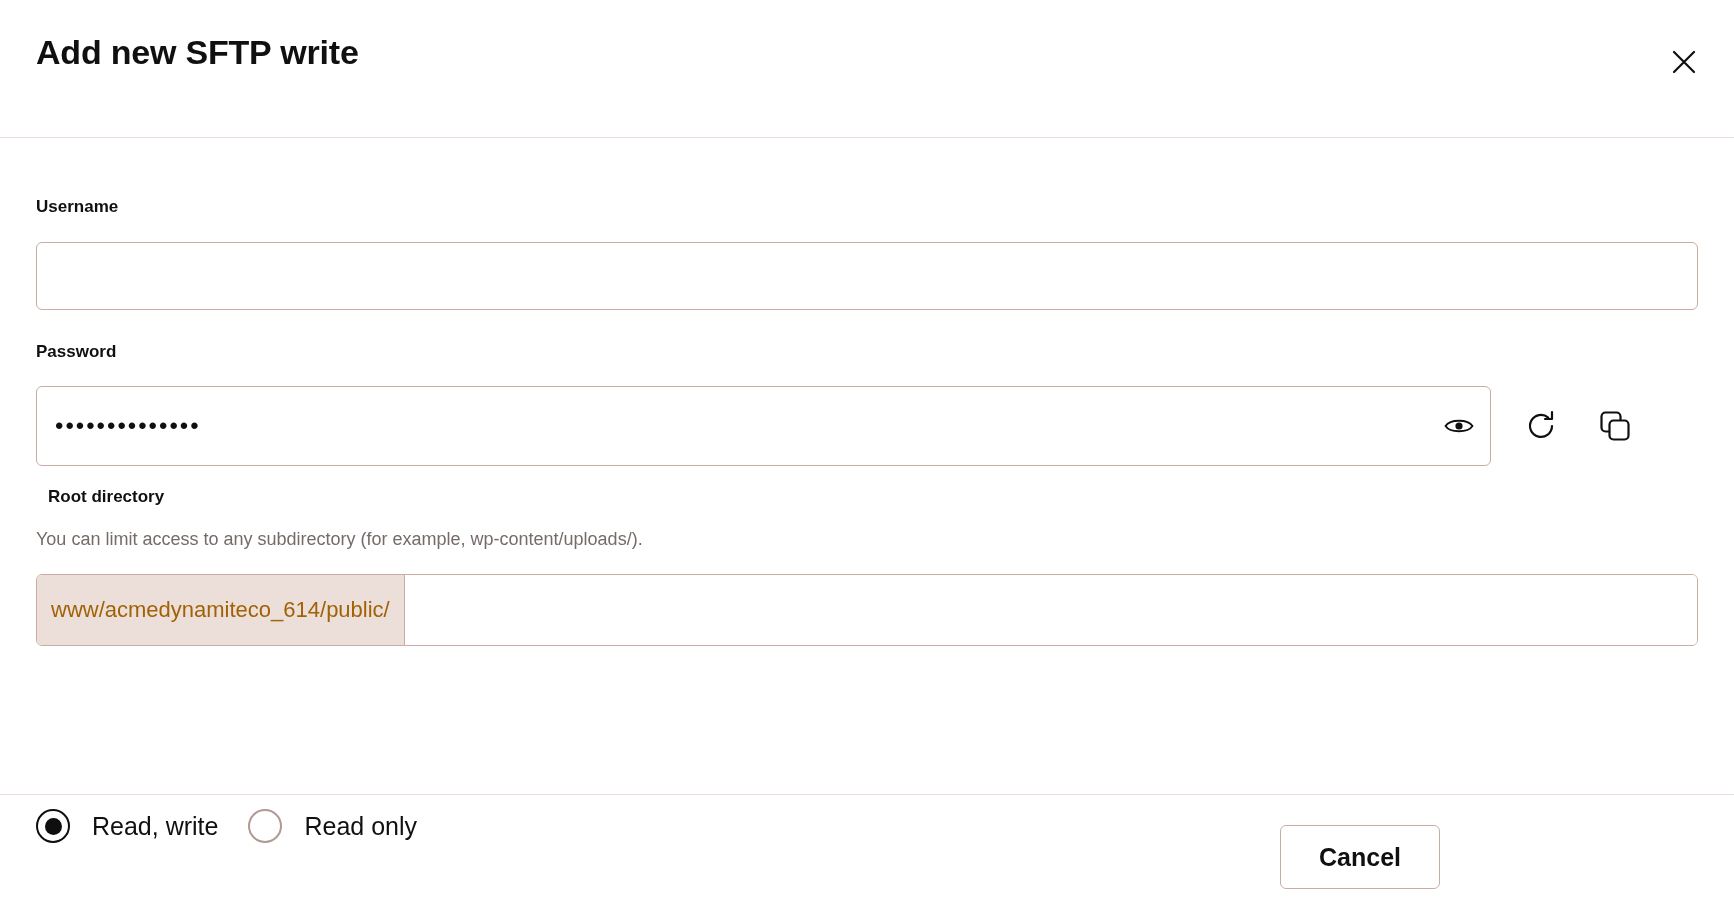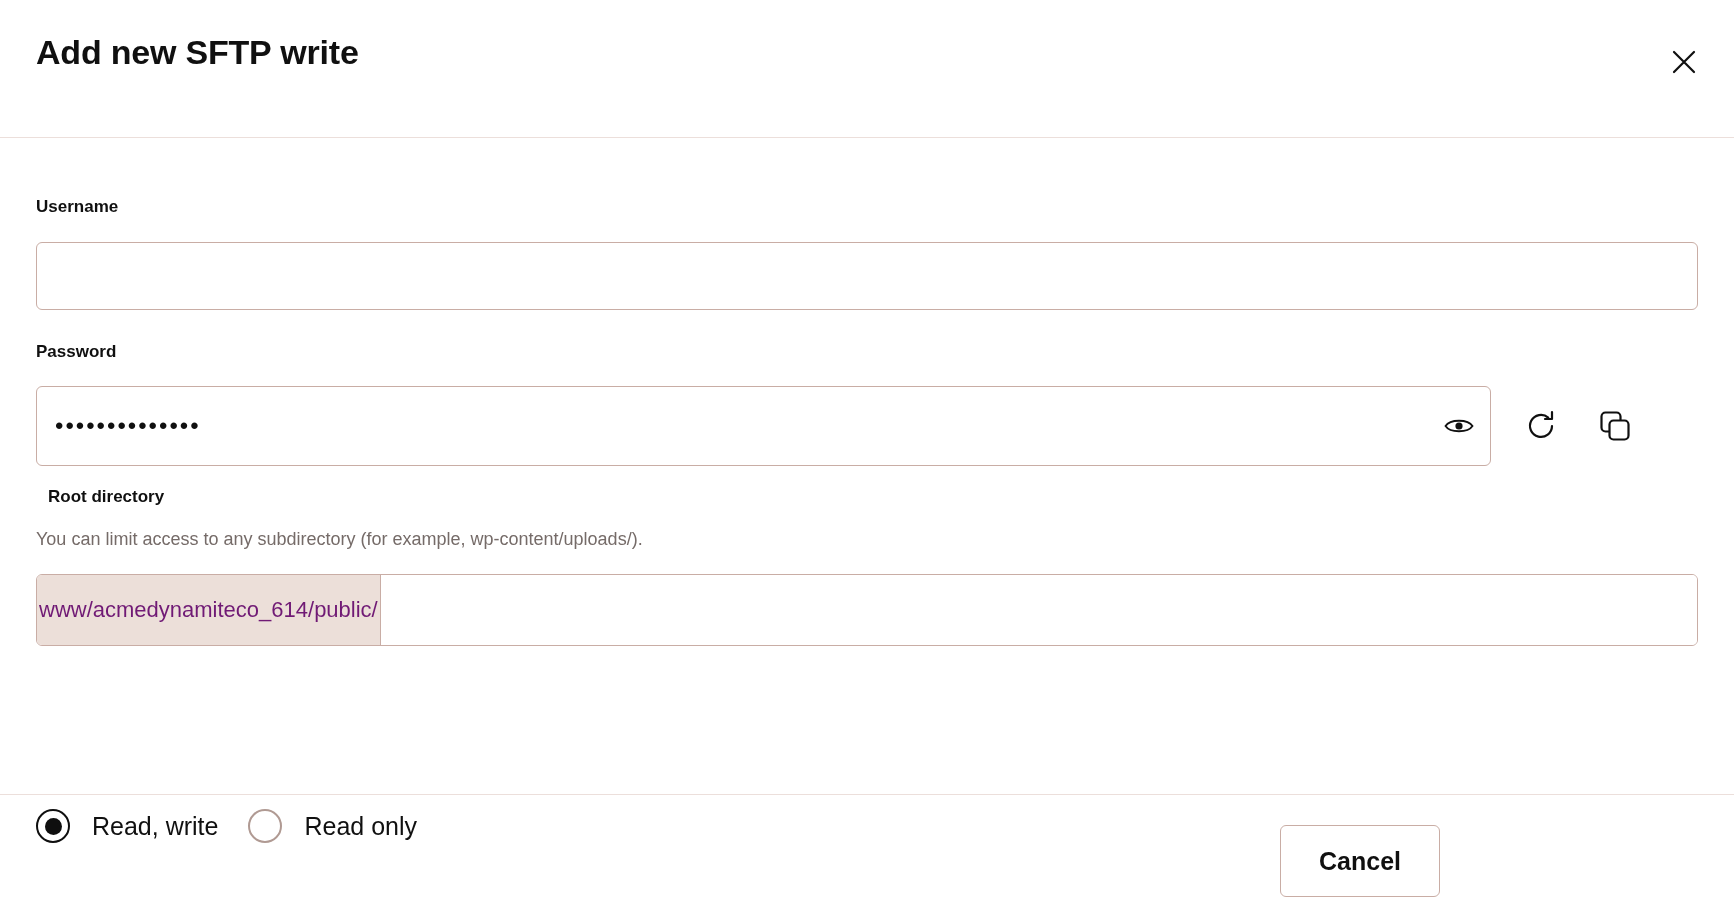--- a/index.html
+++ b/index.html
@@ -173,25 +173,25 @@
     align-items: stretch;
     border: 1px solid #c9ada5;
     border-radius: 6px;
     overflow: hidden;
     background: #ffffff;
     box-sizing: border-box;
   }
   .root-prefix {
     display: flex;
     align-items: center;
-    padding: 0 2px;
+    padding: 0 14px;
     background: #ecdfd9;
     border-right: 1px solid #c9ada5;
     font-size: 22px;
-    color: #701a75;
+    color: #a16207;
     white-space: nowrap;
   }
   .root-input {
     flex: 1 1 auto;
     border: none;
     outline: none;
     background: #ffffff;
     font-family: "Liberation Sans", sans-serif;
     font-size: 22px;
     color: #101010;
@@ -245,21 +245,21 @@
   .modal-footer {
     flex: 0 0 128px;
     height: 128px;
     border-top: 1px solid #ecdfdb;
     box-sizing: border-box;
     position: relative;
   }
   .btn {
     position: absolute;
     top: 30px;
-    height: 72px;
+    height: 64px;
     border-radius: 6px;
     font-family: "Liberation Sans", sans-serif;
     font-size: 25px;
     font-weight: bold;
     display: flex;
     align-items: center;
     justify-content: center;
     box-sizing: border-box;
     cursor: pointer;
     padding: 0 26px;

